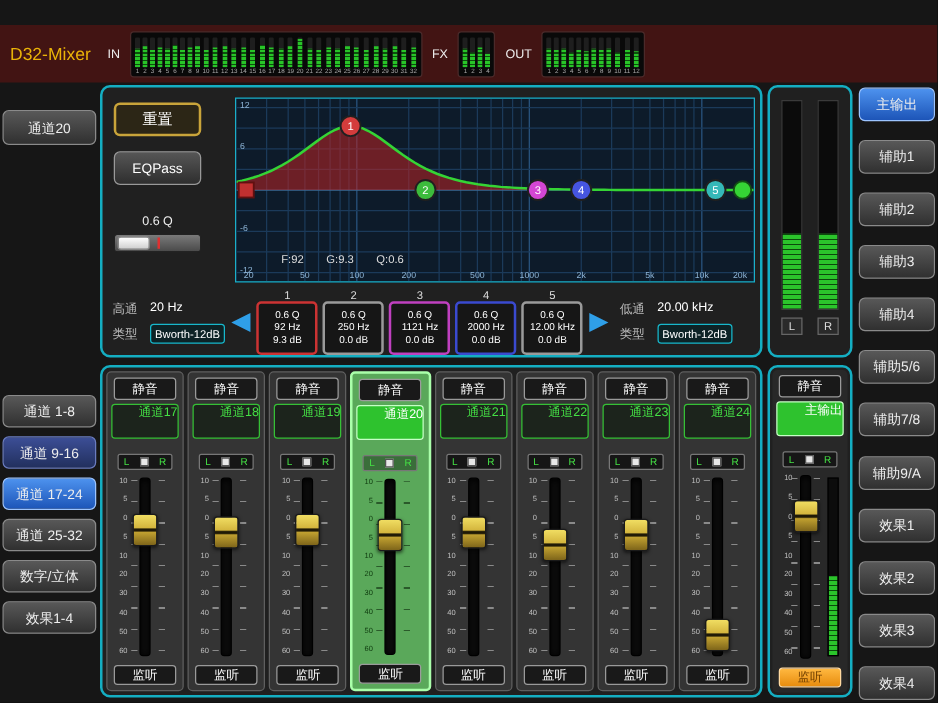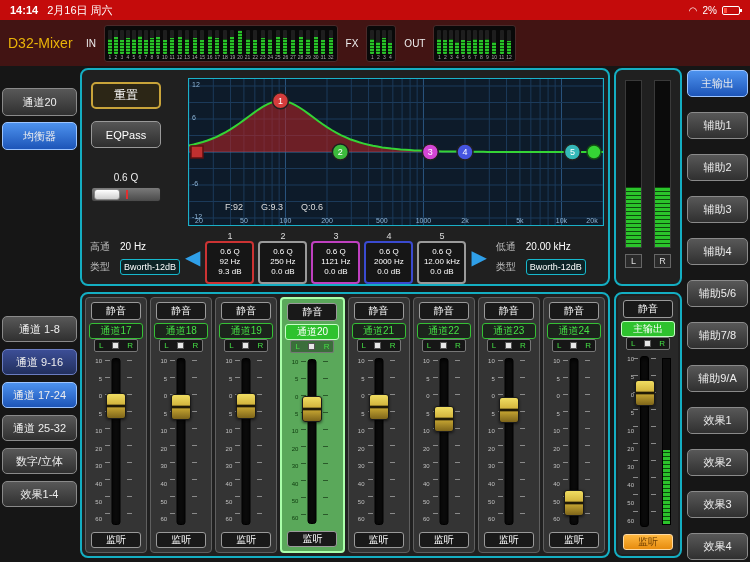--- a/index.html
+++ b/index.html
@@ -67,21 +67,21 @@
 .mm-fill{position:absolute;bottom:0;left:0;right:0;background:repeating-linear-gradient(to top,#2bc42b 0 3px,#0c4a0c 3px 4px);}
 .mm-labels{display:flex;justify-content:center;gap:12px;margin-top:6px;}
 .mm-labels span{width:17px;height:14px;background:#2a2a2a;border:1px solid #666;color:#ddd;font-size:9px;text-align:center;line-height:13px;}
 
 .strips-panel{left:80px;top:292px;width:530px;height:266px;display:flex;gap:3px;padding:3px;}
 .main-strip-panel{left:614px;top:292px;width:68px;height:266px;padding:2px;}
 .strip{flex:1;background:#343434;border:1px solid #5f5f5f;border-radius:4px;display:flex;flex-direction:column;align-items:center;padding:4px 2px;}
 .strip.selected{background:#5aa85a;border:2px solid #aaffaa;}
 .strip.main{width:100%;height:100%;background:#282828;border:none;}
 .mute{width:50px;height:18px;background:#191919;border:1px solid #9a9a9a;border-radius:3px;color:#fff;font-size:10px;margin-bottom:3px;}
-.chlabel{width:54px;height:16px;border:1px solid #35c035;border-radius:3px;color:#45e045;font-size:10px;text-align:center;line-height:14px;margin-bottom:0;background:#1c241c;}
+.chlabel{width:54px;height:28px;border:1px solid #35c035;border-radius:3px;color:#45e045;font-size:10px;text-align:right;line-height:14px;margin-bottom:12px;background:#1c241c;}
 .strip.selected .chlabel,.chlabel.mainlab{background:#2ec22e;color:#fff;border-color:#c6ffc6;}
 .pan{width:44px;height:13px;border:1px solid #777;background:#161616;border-radius:2px;display:flex;align-items:center;justify-content:space-between;padding:0 4px;margin-bottom:2px;}
 .strip.selected .pan{background:#3a6e3a;}
 .pl{color:#45e045;font-size:8px;line-height:11px;}
 .pan-ind{width:7px;height:7px;background:#e8e8e8;border:1px solid #555;}
 .fader-zone{position:relative;flex:1;width:100%;}
 .f-scale{position:absolute;left:3px;top:4px;bottom:2px;width:11px;}
 .f-scale span{position:absolute;right:0;font-size:6px;color:#c0c0c0;line-height:6px;}
 .strip.selected .f-scale span{color:#0e3a0e;}
 .f-ticks{position:absolute;top:6px;bottom:8px;width:5px;background:repeating-linear-gradient(to bottom,#8a8a8a 0 1px,transparent 1px 17px);}
@@ -95,33 +95,20 @@
 .strip.main .f-knob{left:15px;transform:none;}
 .strip.main .tl{left:13px;} .strip.main .tr{left:31px;}
 .ms-meter{position:absolute;right:5px;top:6px;bottom:6px;width:9px;background:#0c0c0c;border:1px solid #000;overflow:hidden;}
 .ms-fill{position:absolute;bottom:0;left:0;right:0;background:repeating-linear-gradient(to top,#2bc42b 0 3px,#0c4a0c 3px 4px);}
 </style>
 </head>
 <body>
 
 <div class="screen">
 
-  <div class="status-bar">
-    <div class="sb-left">
-      <span class="sb-time">14:14</span>
-      <span>2月16日 周六</span>
-    </div>
-    <div class="sb-right">
-      <span>◠</span>
-      <span>2%</span>
-      <span class="batt">
-          <i></i>
-        </span>
-    </div>
-  </div>
 
   <div class="header">
     <div class="title">D32-Mixer</div>
     <span class="hlabel">IN</span>
     <div class="bridge" id="in-meters">
         <div class="hm-col">
           <div class="hm-bar">
             <div class="hm-fill" style="height: 62%;"></div>
           </div>
           <div class="hm-num">1</div>
@@ -412,21 +399,20 @@
           <div class="hm-bar">
             <div class="hm-fill" style="height: 53%;"></div>
           </div>
           <div class="hm-num">12</div>
         </div>
       </div>
   </div>
 
   <div class="lnav" id="left-nav-top">
       <button class="nav-btn ">通道20</button>
-      <button class="nav-btn active">均衡器</button>
     </div>
   <div class="lnav" id="left-nav-bottom">
       <button class="nav-btn ">通道 1-8</button>
       <button class="nav-btn navy">通道 9-16</button>
       <button class="nav-btn active">通道 17-24</button>
       <button class="nav-btn ">通道 25-32</button>
       <button class="nav-btn ">数字/立体</button>
       <button class="nav-btn ">效果1-4</button>
     </div>
 

